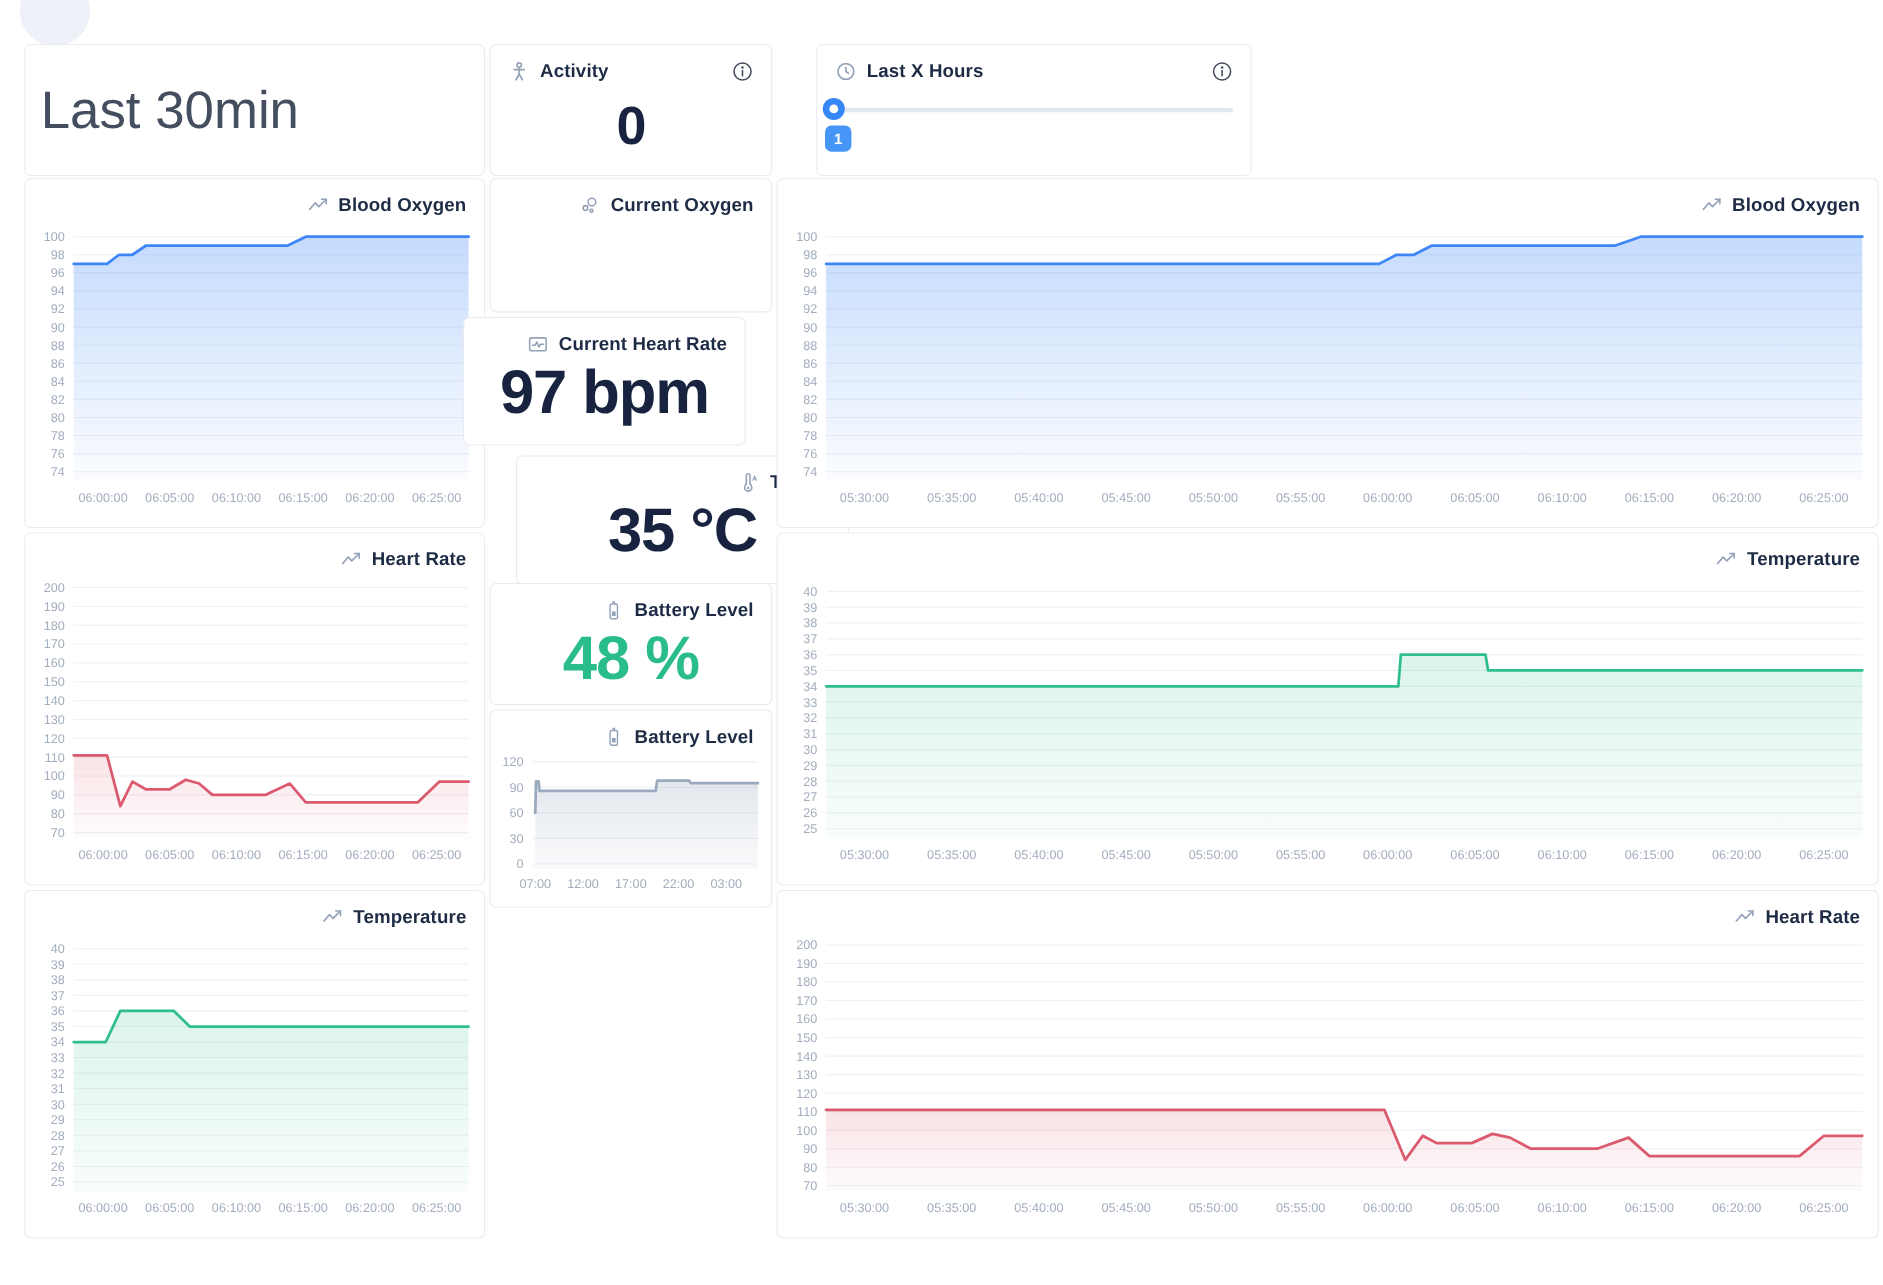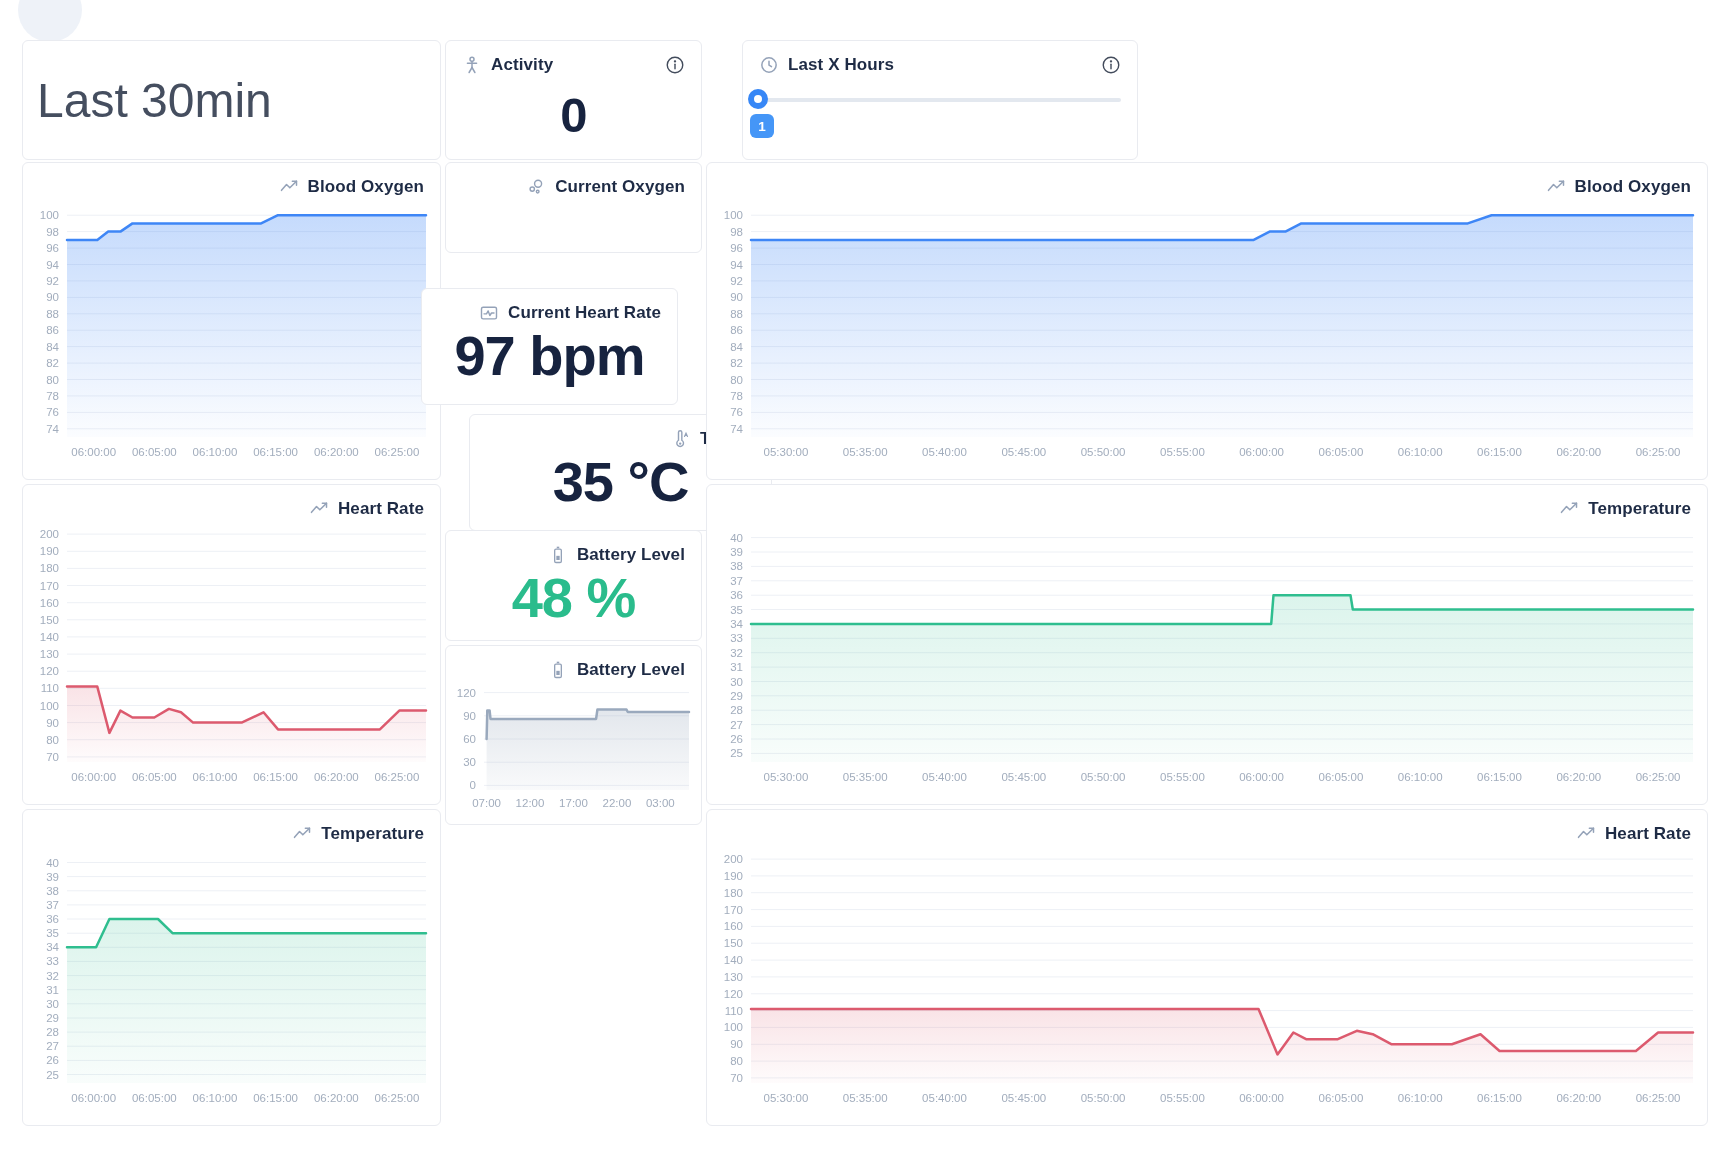--- a/index.html
+++ b/index.html
@@ -253,21 +253,21 @@
         <text x="131.3" y="254" text-anchor="middle" class="tick">06:05:00</text>
         <text x="192.0" y="254" text-anchor="middle" class="tick">06:10:00</text>
         <text x="252.6" y="254" text-anchor="middle" class="tick">06:15:00</text>
         <text x="313.3" y="254" text-anchor="middle" class="tick">06:20:00</text>
         <text x="373.9" y="254" text-anchor="middle" class="tick">06:25:00</text>
         <path d="M44.0,235 L44.0,99.3 L73.1,99.3 L86.4,71.0 L135.0,71.0 L149.5,85.2 L403.0,85.2 L403.0,235 Z" fill="url(#grad2)" stroke="none"></path>
         <path d="M44.0,99.3 L73.1,99.3 L86.4,71.0 L135.0,71.0 L149.5,85.2 L403.0,85.2" fill="none" stroke="#2fbe8f" stroke-width="2.5" stroke-linejoin="round" stroke-linecap="round"></path>
       </svg>
   </div>
 
-  <div class="card" style="left:445px;top:162px;width:257px;height:91px;">
+  <div class="card" style="left:445px;top:162px;width:257px;height:122px;">
     <div class="card-head">
       <span class="head-icon">
         <svg viewBox="0 0 24 24" fill="none" stroke="currentColor" stroke-width="1.7">
           <circle cx="14.5" cy="8" r="4.2"></circle>
             <circle cx="7.5" cy="14.5" r="2.6"></circle>
             <circle cx="14" cy="17.5" r="1.6"></circle>
         </svg>
       </span>
       <span class="card-label">Current Oxygen</span>
     </div>

